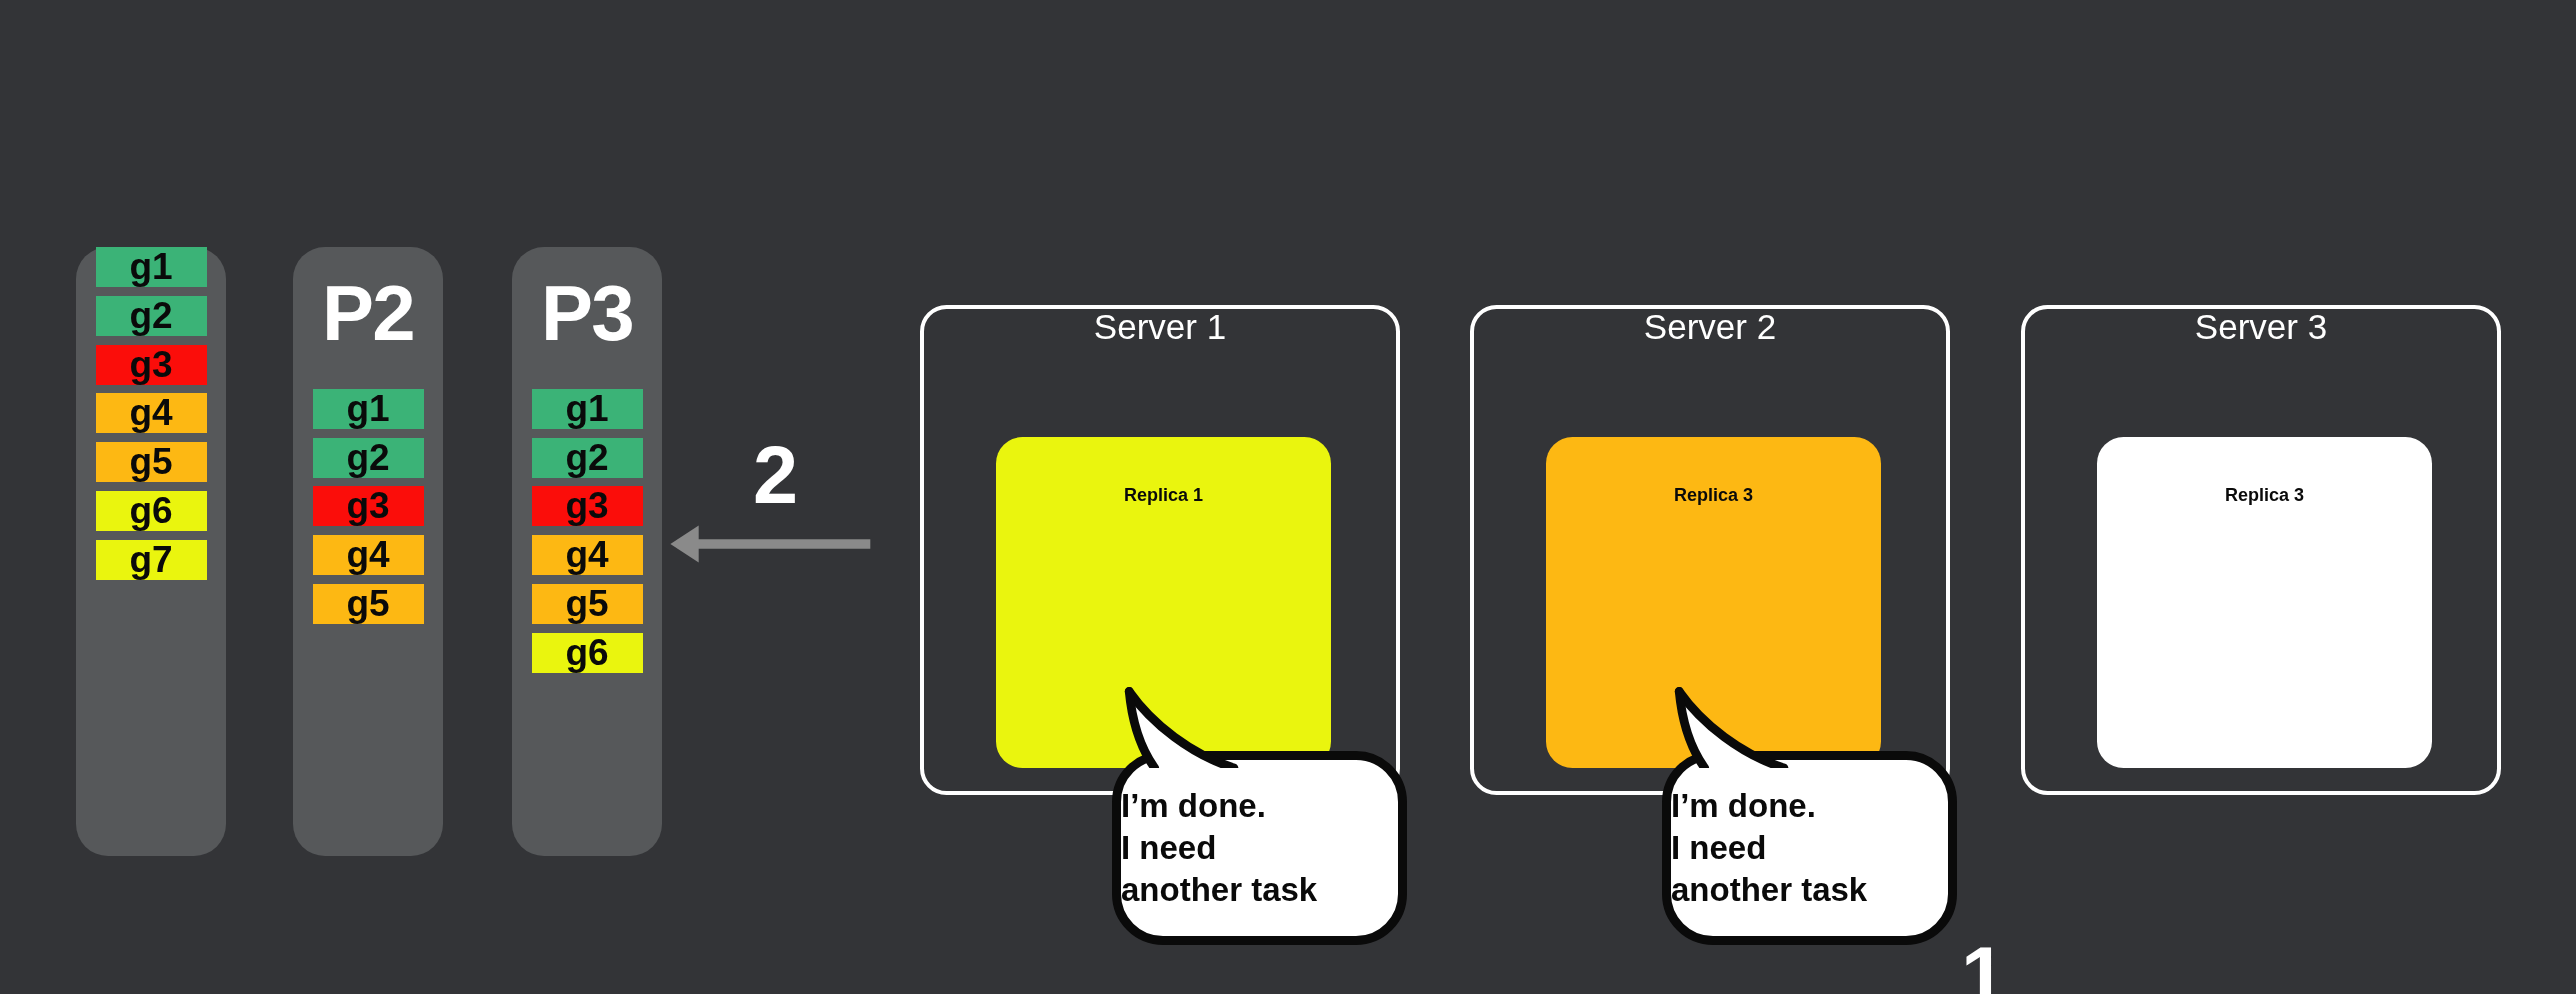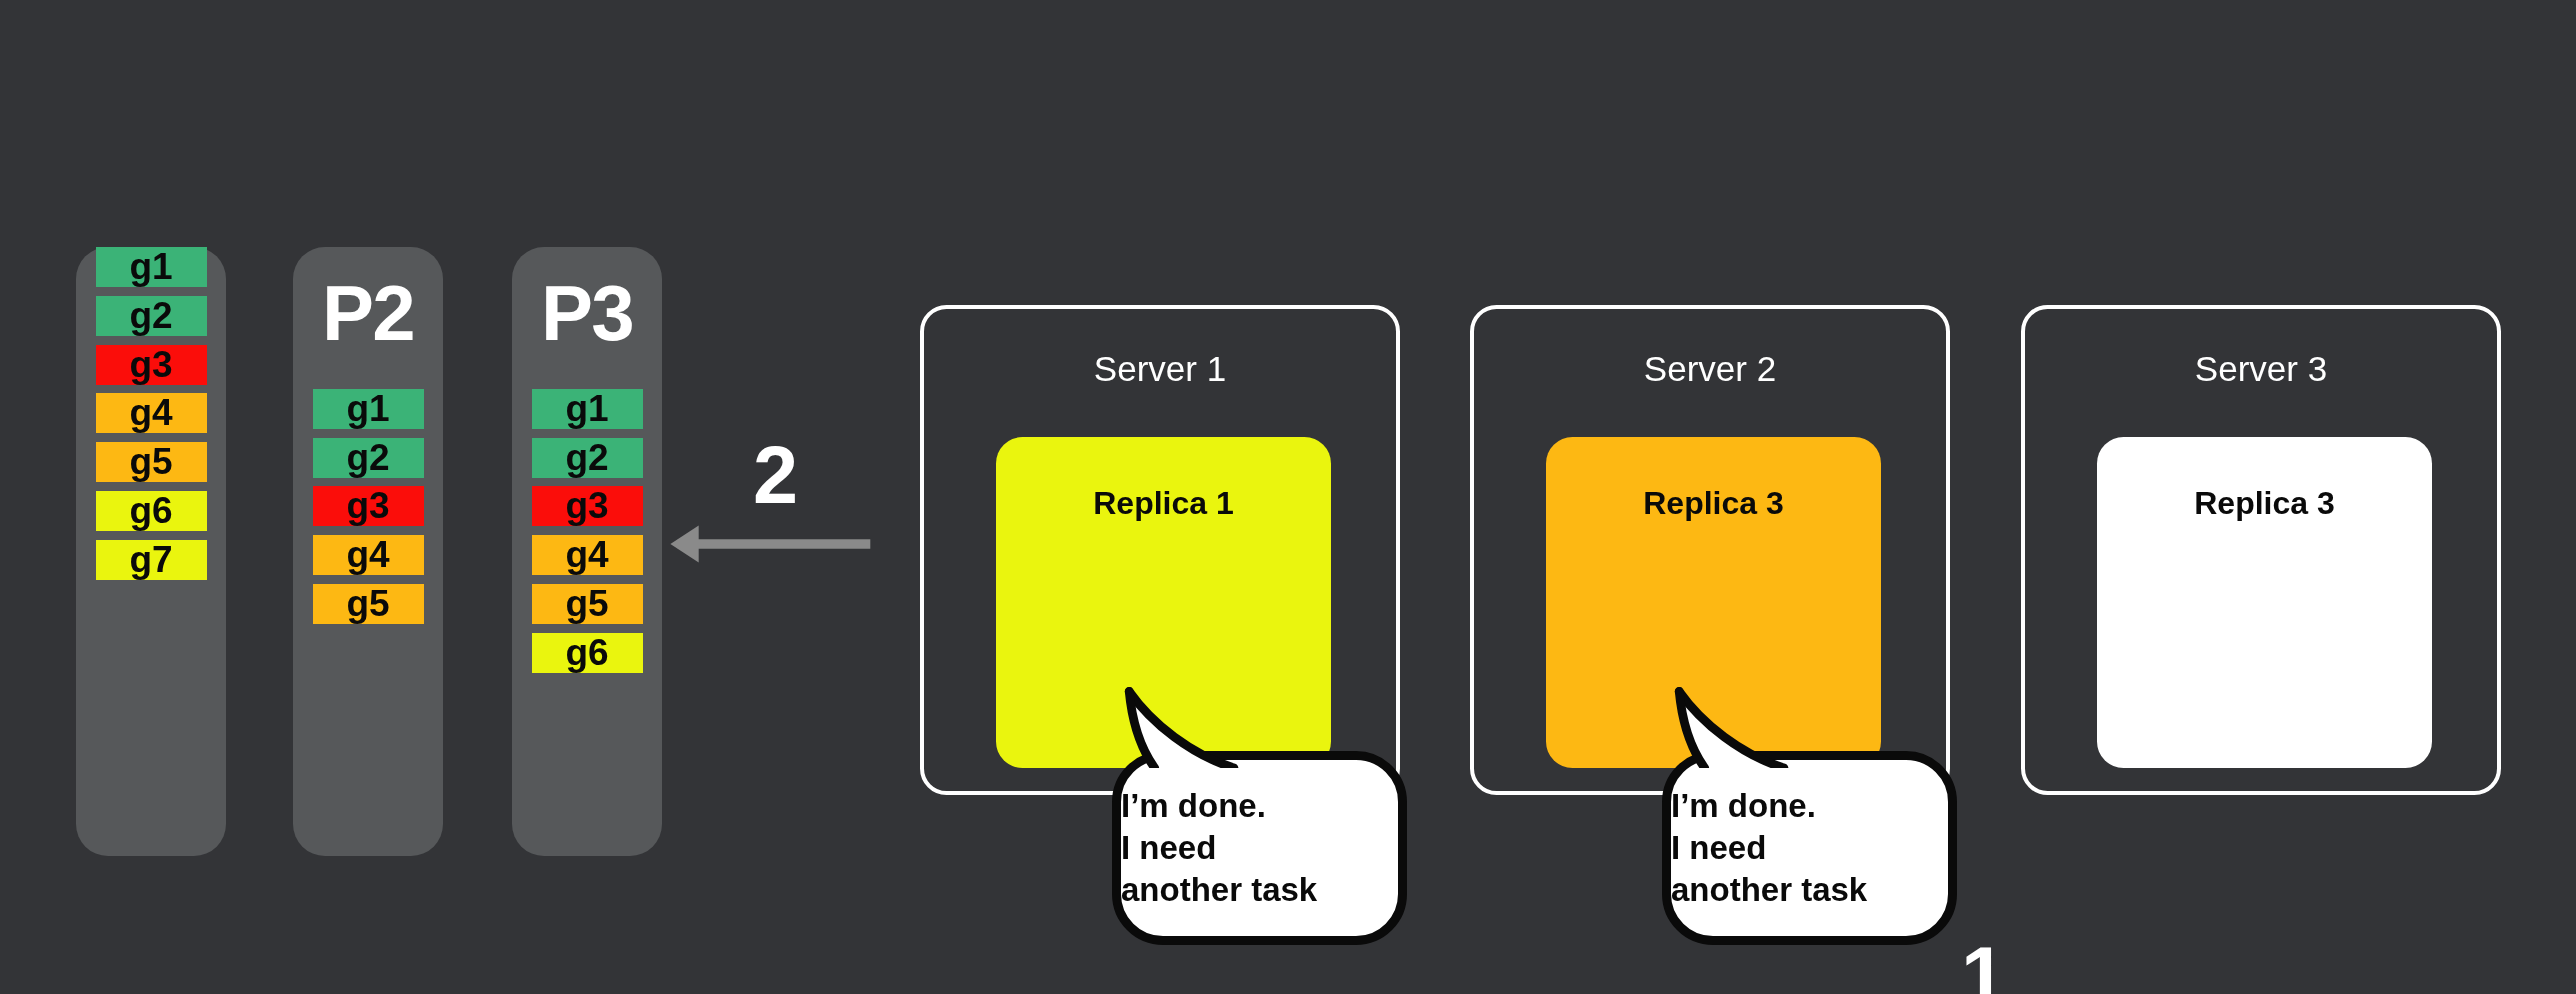--- a/index.html
+++ b/index.html
@@ -57,37 +57,36 @@
     top: 305px;
     width: 480px; height: 490px;
     border: 4.4px solid #ffffff;
     border-radius: 26.5px;
     box-sizing: border-box;
   }
   .server.s1 { left: 920px; }
   .server.s2 { left: 1470px; }
   .server.s3 { left: 2021px; }
   .server-title {
-    margin-top: 42px;
     text-align: center;
     color: #ffffff;
     font-size: 35px; font-weight: 500;
     line-height: 35px;
   }
   .replica {
     position: absolute;
     left: 72px; top: 128px;
     width: 335px; height: 331px;
     border-radius: 26.5px;
   }
   .replica-label {
     padding-top: 48px;
     text-align: center;
     color: #0a0a0a;
-    font-size: 32px; font-weight: 700;
+    font-size: 18px; font-weight: 700;
   }
 
   
   .bubble {
     position: absolute;
     top: 751px;
     width: 295px; height: 194px;
     background: #ffffff;
     border: 9.7px solid #0a0a0a;
     border-radius: 51px;

